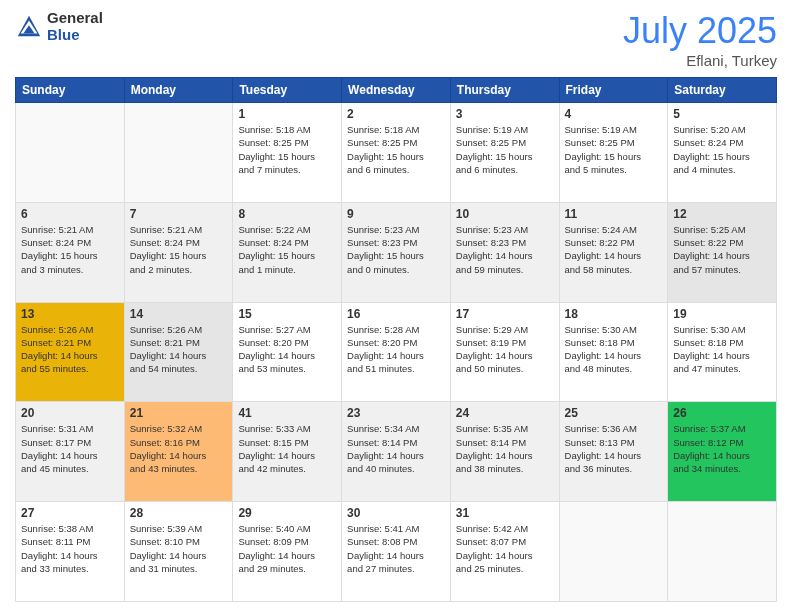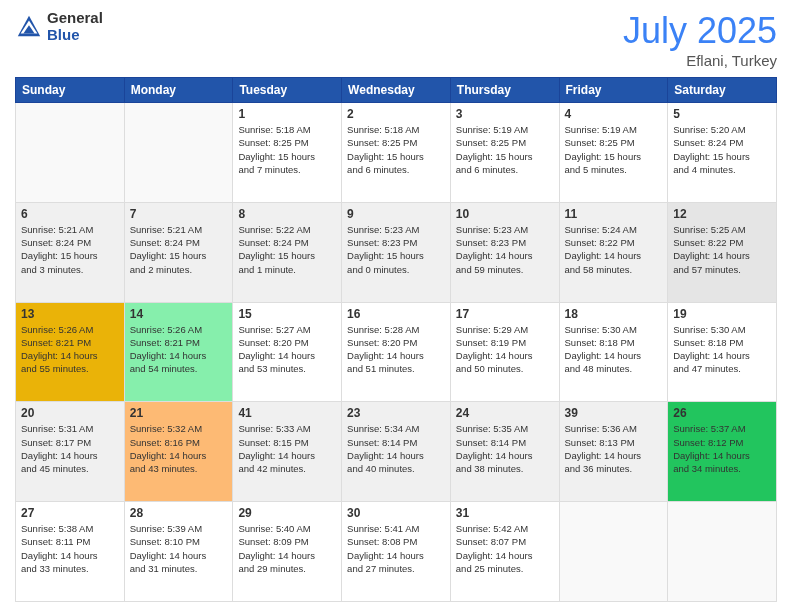--- a/index.html
+++ b/index.html
@@ -232,21 +232,21 @@
           </td>
         </tr>
         <tr>
           <td style="background: #eab308;">
             <div class="day-num">13</div>
             <div class="day-info" style="white-space: pre-line;">Sunrise: 5:26 AM
 Sunset: 8:21 PM
 Daylight: 14 hours
 and 55 minutes.</div>
           </td>
-          <td style="background: #86efac;">
+          <td style="background: #e5e5e5;">
             <div class="day-num">14</div>
             <div class="day-info" style="white-space: pre-line;">Sunrise: 5:26 AM
 Sunset: 8:21 PM
 Daylight: 14 hours
 and 54 minutes.</div>
           </td>
           <td style="background: rgb(255, 255, 255);">
             <div class="day-num">15</div>
             <div class="day-info" style="white-space: pre-line;">Sunrise: 5:27 AM
 Sunset: 8:20 PM
@@ -312,21 +312,21 @@
 and 40 minutes.</div>
           </td>
           <td style="background: rgb(240, 240, 240);">
             <div class="day-num">24</div>
             <div class="day-info" style="white-space: pre-line;">Sunrise: 5:35 AM
 Sunset: 8:14 PM
 Daylight: 14 hours
 and 38 minutes.</div>
           </td>
           <td style="background: rgb(240, 240, 240);">
-            <div class="day-num">39</div>
+            <div class="day-num">25</div>
             <div class="day-info" style="white-space: pre-line;">Sunrise: 5:36 AM
 Sunset: 8:13 PM
 Daylight: 14 hours
 and 36 minutes.</div>
           </td>
           <td style="background: #22c55e;">
             <div class="day-num">26</div>
             <div class="day-info" style="white-space: pre-line;">Sunrise: 5:37 AM
 Sunset: 8:12 PM
 Daylight: 14 hours

